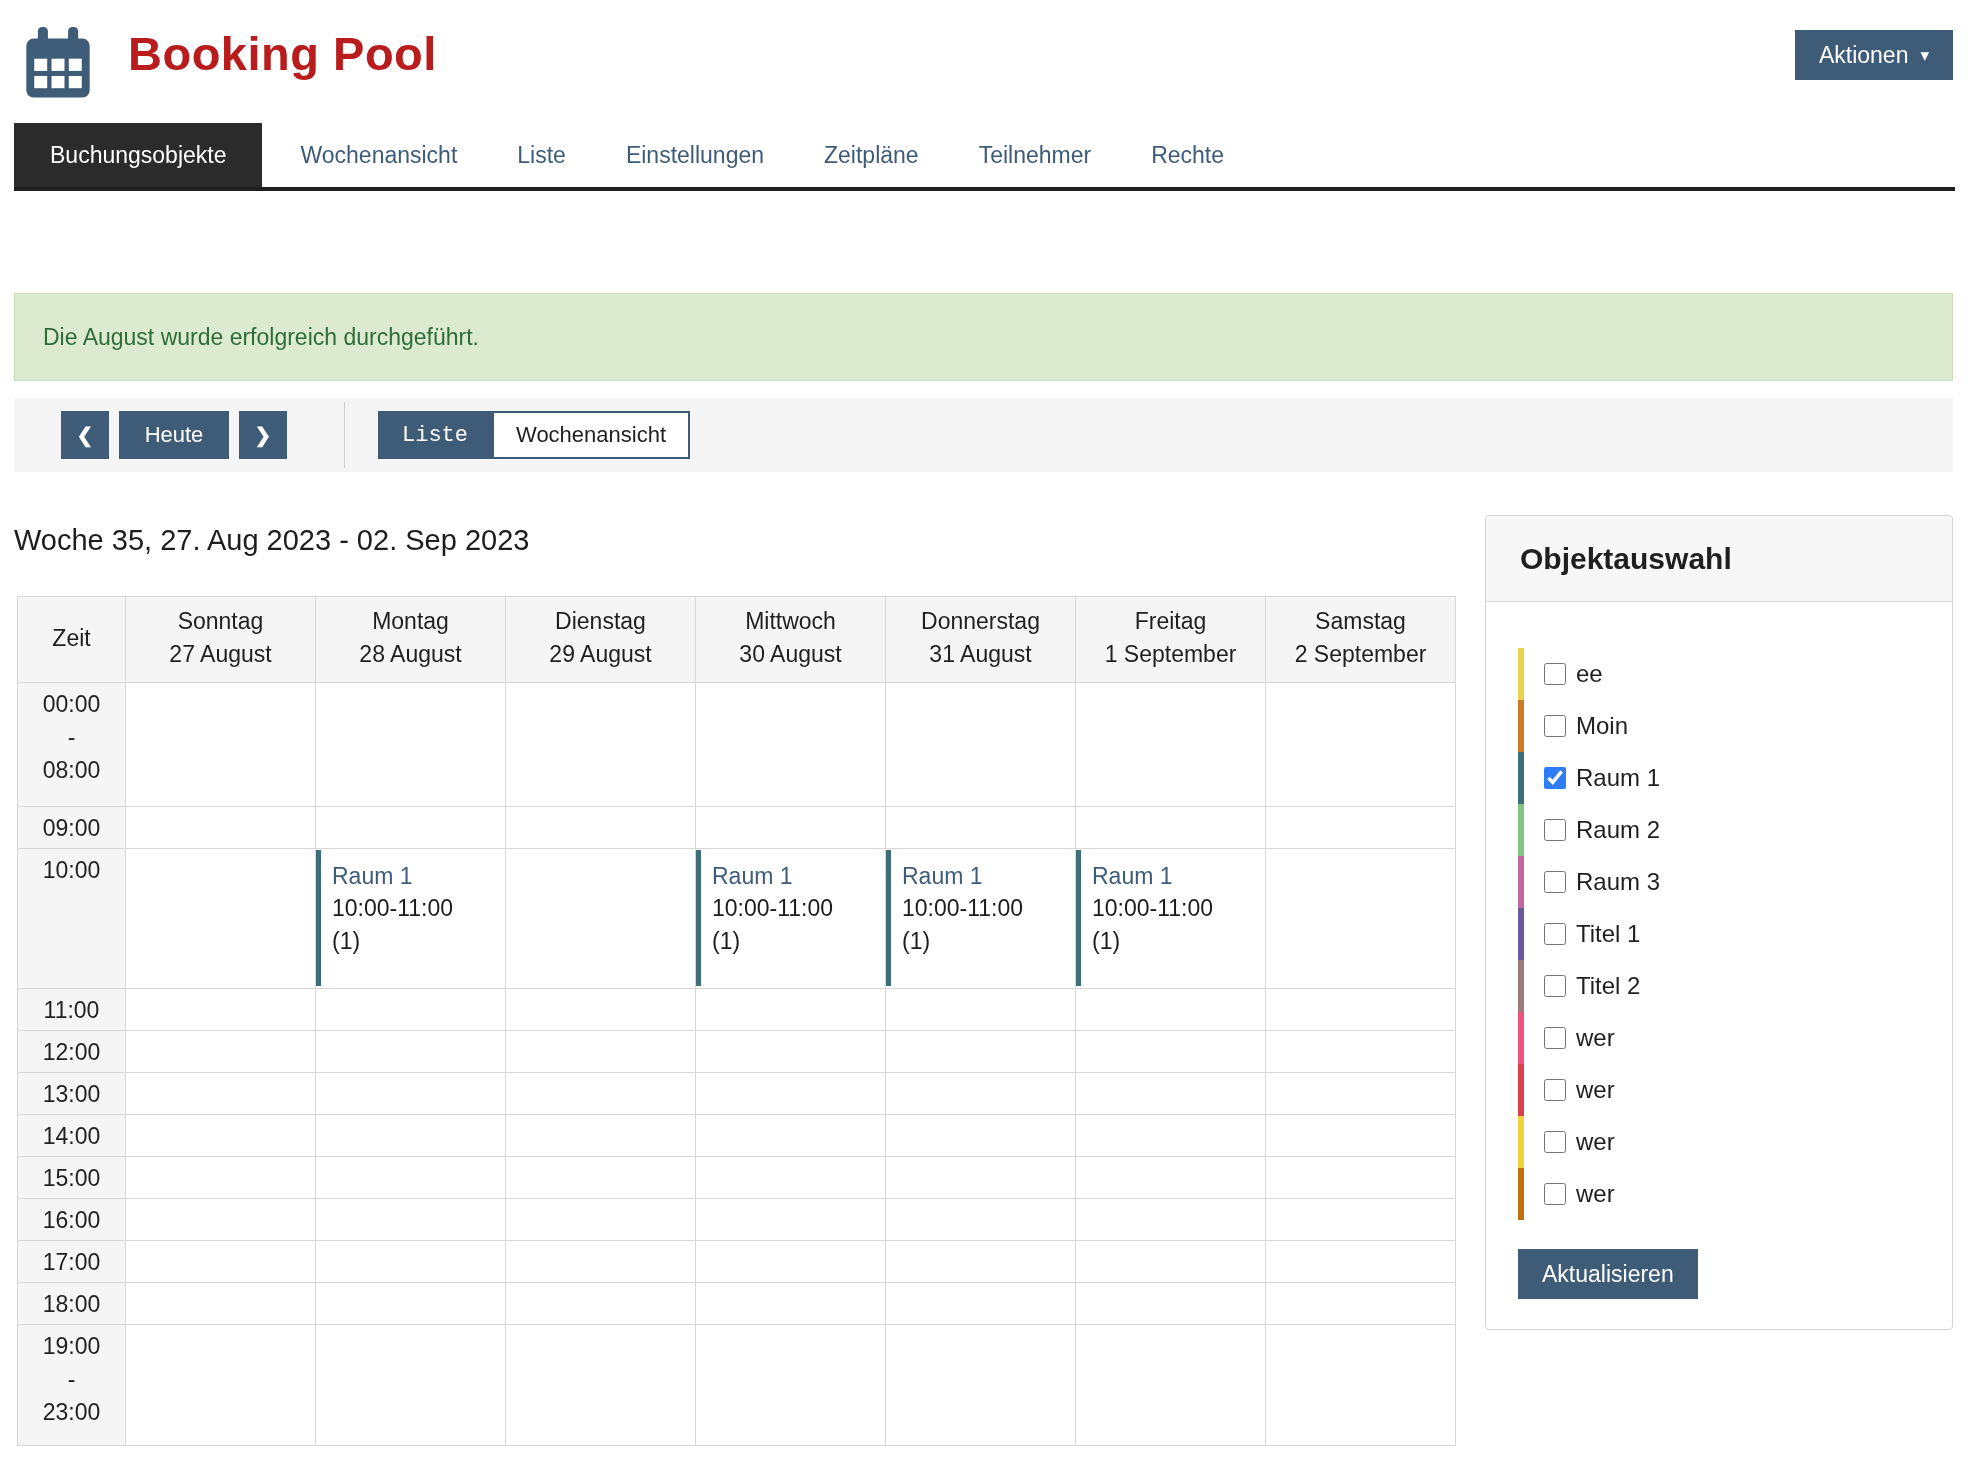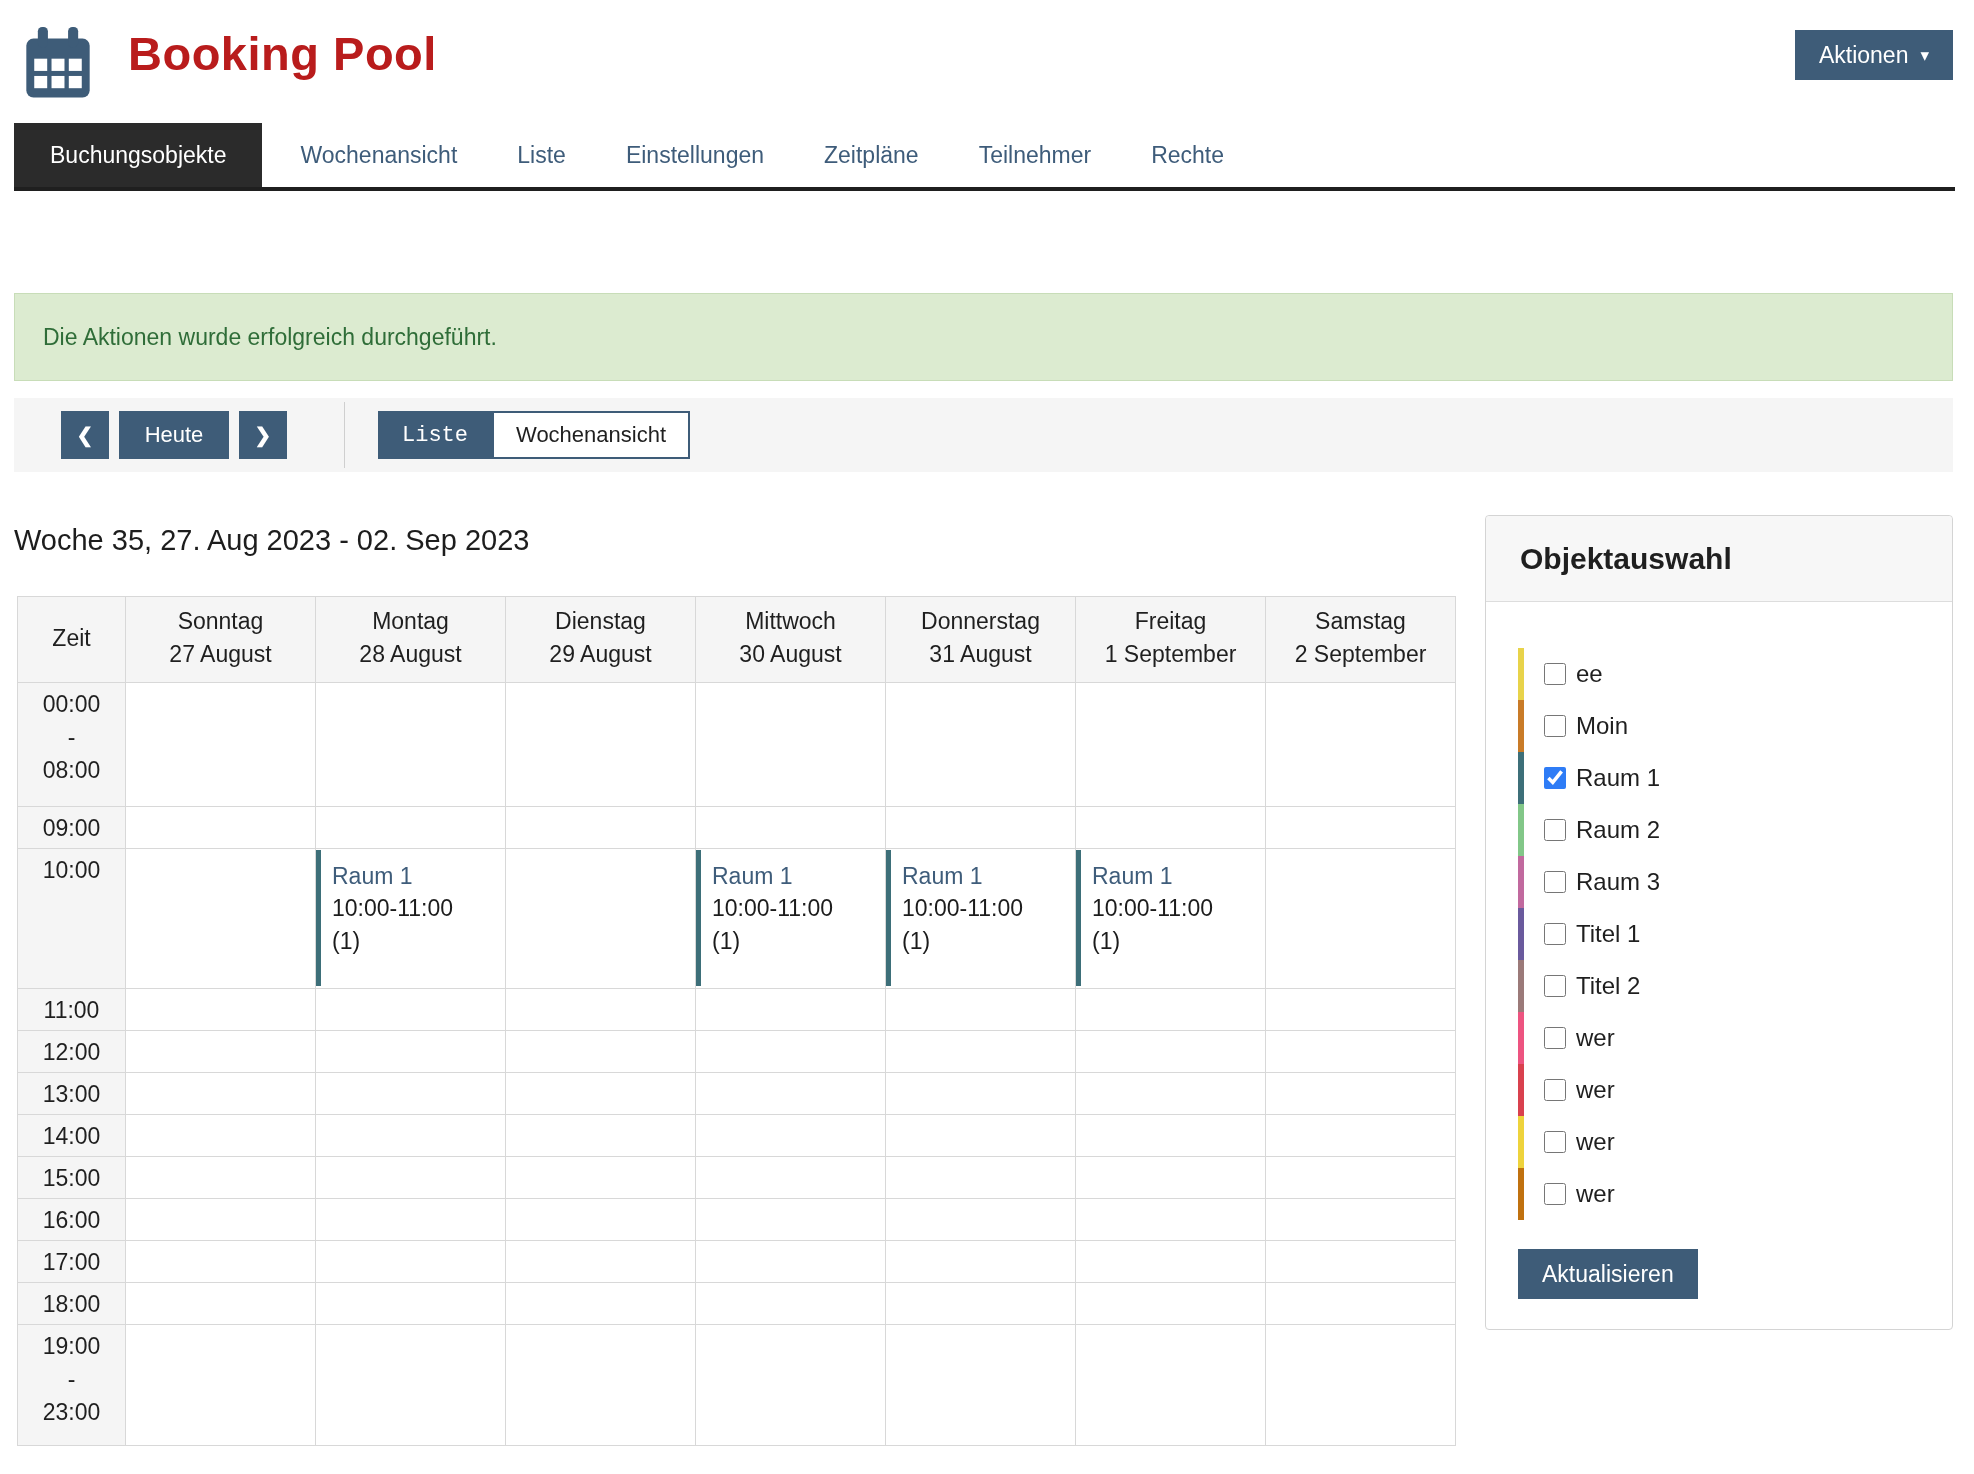--- a/index.html
+++ b/index.html
@@ -112,21 +112,21 @@
       </div>
     <div class="tab">
         <span>Teilnehmer</span>
       </div>
     <div class="tab">
         <span>Rechte</span>
       </div>
   </div>
 
   <div class="alert">
-    <span>Die Aktionen wurde erfolgreich durchgeführt.</span>
+    <span>Die August wurde erfolgreich durchgeführt.</span>
   </div>
 
   <div class="toolbar">
     <button class="tb-btn tb-prev">
         <span class="chev">❮</span>
       </button>
     <button class="tb-btn tb-today">
         <span>Heute</span>
       </button>
     <button class="tb-btn tb-next">

